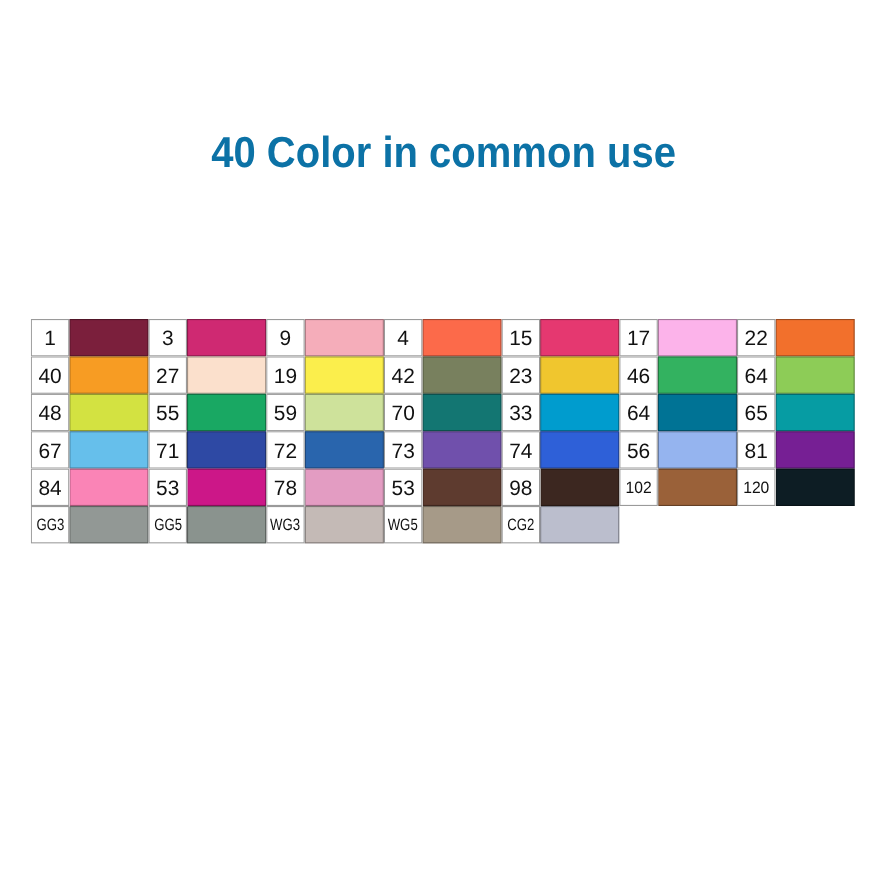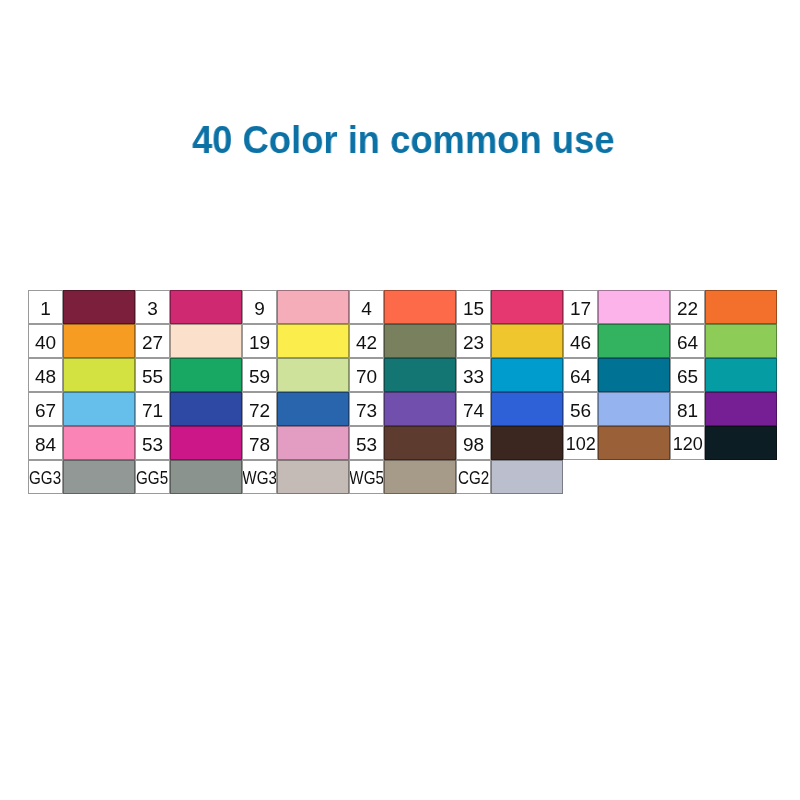--- a/index.html
+++ b/index.html
@@ -50,21 +50,21 @@
     display: flex;
     align-items: center;
     justify-content: center;
     font-size: 19px;
     color: #111111;
     line-height: 1;
     overflow: hidden;
     padding-top: 3px;
     transform: translateZ(0);
   }
-  .lbl.sm { font-size: 19px; padding-top: 2px; }
+  .lbl.sm { font-size: 15px; padding-top: 2px; }
   .lbl.sm > span { display: inline-block; transform: scaleX(0.95); }
   .lbl.sm.alpha > span { transform: scaleX(0.80); }
   .sw {
     box-sizing: border-box;
     border: 1px solid rgba(0,0,0,0.35);
   }
 </style>
 </head>
 <body>
 

